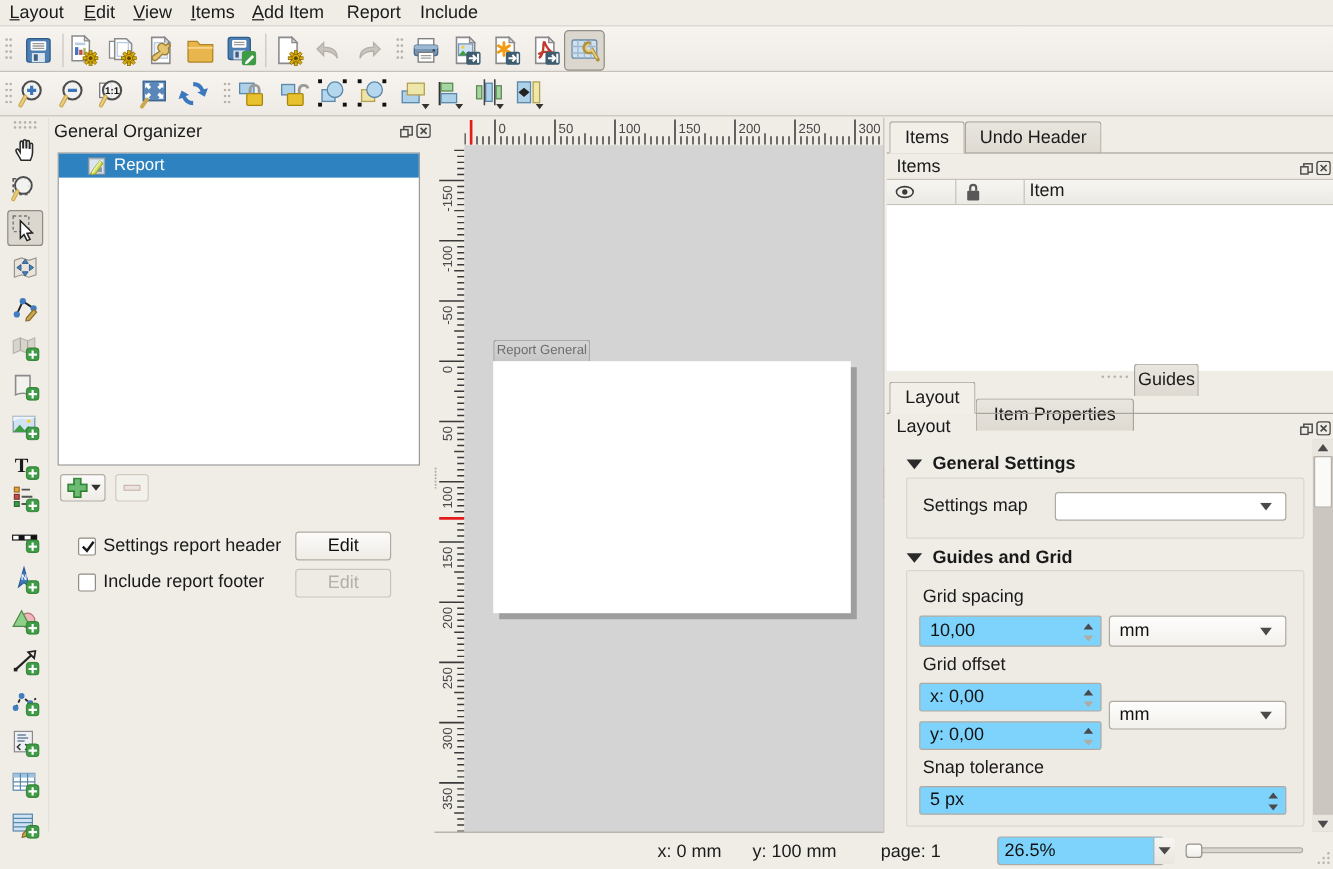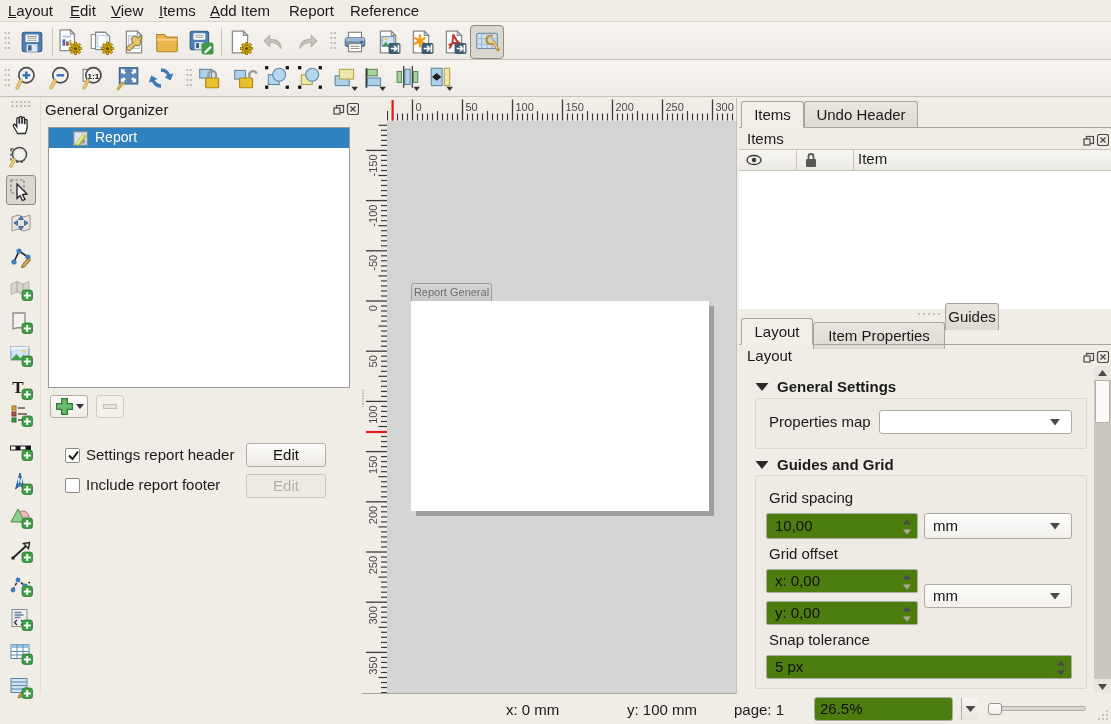--- a/index.html
+++ b/index.html
@@ -1,32 +1,32 @@
 <!DOCTYPE html>
 <html><head><meta charset="utf-8"><style>
 *{margin:0;padding:0;box-sizing:border-box}
 html,body{width:1111px;height:724px;overflow:hidden}
 body{font-family:"Liberation Sans",sans-serif;background:#f0ede7;position:relative;font-size:15px;color:#1a1a1a}
 .abs{position:absolute}
 .panel-title{font-size:15px;color:#111}
 .tab{position:absolute;border:1px solid #a9a49c;border-bottom:none;border-radius:3px 3px 0 0;text-align:center;font-size:15px;color:#1a1a1a;background:linear-gradient(#e9e6df,#dedad2)}
 .tab.active{background:#f2efe9;border-bottom:1px solid #f2efe9}
 .gbox{position:absolute;background:#eeebe5;border:1px solid #dbd7cf;border-radius:2px}
-.input{position:absolute;background:#4d7c0f;border:1px solid #aeaaa2;border-radius:2px;font-size:15px;color:#111}
+.input{position:absolute;background:#7dd3fc;border:1px solid #aeaaa2;border-radius:2px;font-size:15px;color:#111}
 .combo{position:absolute;background:linear-gradient(#fdfdfc,#f3f1ed);border:1px solid #aeaaa2;border-radius:3px;font-size:15px;color:#111}
 .btn{position:absolute;background:linear-gradient(#fcfbfa,#efece6);border:1px solid #b1ada5;border-radius:3px;text-align:center;font-size:15px;color:#111}
 .lbl{position:absolute;font-size:15px;color:#1a1a1a;white-space:nowrap}
 </style></head><body>
 <div class="lbl" style="left:8px;top:2px"><span style="text-decoration:underline">L</span>ayout</div>
 <div class="lbl" style="left:70px;top:2px"><span style="text-decoration:underline">E</span>dit</div>
 <div class="lbl" style="left:111px;top:2px"><span style="text-decoration:underline">V</span>iew</div>
 <div class="lbl" style="left:159px;top:2px"><span style="text-decoration:underline">I</span>tems</div>
 <div class="lbl" style="left:210px;top:2px"><span style="text-decoration:underline">A</span>dd Item</div>
 <div class="lbl" style="left:289px;top:2px">Report</div>
-<div class="lbl" style="left:350px;top:2px">Reference</div>
+<div class="lbl" style="left:350px;top:2px">Include</div>
 <div class="abs" style="left:0;top:21px;width:1111px;height:1px;background:#d9d5d0"></div>
 <div class="abs" style="left:0;top:22px;width:1111px;height:37px;background:linear-gradient(#f7f4ef,#eeebe6);z-index:-1"></div>
 <div class="abs" style="left:0;top:59px;width:1111px;height:1px;background:#c5c1bb"></div>
 <div class="abs" style="left:0;top:60px;width:1111px;height:36px;background:linear-gradient(#f7f4ef,#eeebe6);z-index:-1"></div>
 <div class="abs" style="left:0;top:96px;width:1111px;height:1px;background:#c5c1bb"></div>
 <svg style="position:absolute;left:4px;top:31px" width="7" height="22">
     <circle cx="1.5" cy="2" r="1.1" fill="#b7b3aa"></circle>
     <circle cx="4.9" cy="2" r="1.1" fill="#b7b3aa"></circle>
     <circle cx="1.5" cy="7" r="1.1" fill="#b7b3aa"></circle>
     <circle cx="4.9" cy="7" r="1.1" fill="#b7b3aa"></circle>
@@ -753,21 +753,21 @@
 <div class="lbl" style="left:858px;top:150px">Item</div>
 <div class="abs" style="left:739px;top:171px;width:372px;height:138px;background:#fff"></div>
 <svg class="abs" style="left:917px;top:312px" width="24" height="4">
     <circle cx="2" cy="2" r="1.1" fill="#b7b3aa"></circle>
     <circle cx="7" cy="2" r="1.1" fill="#b7b3aa"></circle>
     <circle cx="12" cy="2" r="1.1" fill="#b7b3aa"></circle>
     <circle cx="17" cy="2" r="1.1" fill="#b7b3aa"></circle>
     <circle cx="22" cy="2" r="1.1" fill="#b7b3aa"></circle>
   </svg>
 <div class="tab active" style="left:741px;top:318px;width:72px;height:27px;line-height:26px;z-index:2">Layout</div>
-<div class="tab" style="left:813px;top:322px;width:132px;height:27px;line-height:26px">Item Properties</div>
+<div class="tab" style="left:813px;top:332px;width:132px;height:27px;line-height:26px">Item Properties</div>
 <div class="tab" style="left:945px;top:303px;width:54px;height:27px;line-height:26px">Guides</div>
 <div class="abs" style="left:739px;top:344px;width:372px;height:1px;background:#a9a49c"></div>
 <div class="abs" style="left:742px;top:344px;width:70px;height:1px;background:#f2efe9"></div>
 <div class="lbl panel-title" style="left:747px;top:347px">Layout</div>
 <svg style="position:absolute;left:1083px;top:351px" width="26" height="12">
     <rect x="3.5" y="2.5" width="7" height="7" fill="none" stroke="#4a4a4a" stroke-width="1.2"></rect>
     <rect x="1" y="5" width="6" height="6" fill="#efece6" stroke="#4a4a4a" stroke-width="1.2"></rect>
     <rect x="14.5" y="0.5" width="11" height="11" rx="2" fill="none" stroke="#4a4a4a" stroke-width="1.2"></rect>
     <path d="M17.5 3.5 l5 5 M22.5 3.5 l-5 5" stroke="#4a4a4a" stroke-width="1.4"></path>
   </svg>
@@ -779,21 +779,21 @@
   </svg>
 <svg class="abs" style="left:1098px;top:683px" width="9" height="7">
     <path d="M4.5 7 L9 1 H0 Z" fill="#4a4a4a"></path>
   </svg>
 <div class="abs" style="left:1095px;top:380px;width:15px;height:43px;background:#fafaf8;border:1px solid #b5b1a9;border-radius:2px"></div>
 <svg class="abs" style="left:755px;top:382px" width="14" height="10">
     <path d="M0.5 1 h13 l-6.5 8z" fill="#2a2a2a"></path>
   </svg>
 <div class="lbl" style="left:777px;top:378px;font-weight:bold">General Settings</div>
 <div class="gbox" style="left:755px;top:398px;width:332px;height:51px"></div>
-<div class="lbl" style="left:769px;top:413px">Properties map</div>
+<div class="lbl" style="left:769px;top:413px">Settings map</div>
 <div class="combo" style="left:879px;top:410px;width:193px;height:24px;background:#fff">
     <svg width="10" height="7" style="position:absolute;right:11px;top:50%;margin-top:-3px">
       <path d="M0 0 h10 l-5 6.5 z" fill="#4a4a4a"></path>
     </svg>
   </div>
 <svg class="abs" style="left:755px;top:460px" width="14" height="10">
     <path d="M0.5 1 h13 l-6.5 8z" fill="#2a2a2a"></path>
   </svg>
 <div class="lbl" style="left:777px;top:456px;font-weight:bold">Guides and Grid</div>
 <div class="gbox" style="left:755px;top:475px;width:332px;height:214px"></div>
@@ -815,24 +815,24 @@
     </svg></div>
 <div class="input" style="left:766px;top:601px;width:152px;height:24px;line-height:22px;padding-left:8px">y: 0,00<svg style="position:absolute;right:4px;top:0" width="12" height="24">
       <path d="M6 4.5 l4 5 h-8 z" fill="#4a4a4a"></path>
       <path d="M6 19.5 l4 -5 h-8 z" fill="#b0aca4"></path>
     </svg></div>
 <div class="lbl" style="left:769px;top:631px">Snap tolerance</div>
 <div class="input" style="left:766px;top:655px;width:306px;height:24px;line-height:22px;padding-left:8px">5 px<svg style="position:absolute;right:4px;top:0" width="12" height="24">
       <path d="M6 4.5 l4 5 h-8 z" fill="#4a4a4a"></path>
       <path d="M6 19.5 l4 -5 h-8 z" fill="#4a4a4a"></path>
     </svg></div>
-<div class="lbl" style="left:506px;top:701px">x: 0 mm</div>
+<div class="lbl" style="left:548px;top:701px">x: 0 mm</div>
 <div class="lbl" style="left:627px;top:701px">y: 100 mm</div>
 <div class="lbl" style="left:734px;top:701px">page: 1</div>
-<div class="input" style="left:814px;top:697px;width:139px;height:24px;line-height:22px;padding-left:5px;border-radius:3px">26.5%</div>
+<div class="input" style="left:831px;top:697px;width:139px;height:24px;line-height:22px;padding-left:5px;border-radius:3px">26.5%</div>
 <div class="abs" style="left:961px;top:698px;width:18px;height:22px;background:linear-gradient(#f7f5f1,#e9e6df);border-left:1px solid #b1ada5;border-radius:0 3px 3px 0"></div>
 <svg class="abs" style="left:965px;top:705px" width="11" height="8">
     <path d="M0.5 1 h10 l-5 6z" fill="#4a4a4a"></path>
   </svg>
 <div class="abs" style="left:991px;top:706px;width:95px;height:5px;background:#dad7d2;border:1px solid #b1ada6;border-radius:2.5px"></div>
 <div class="abs" style="left:988px;top:703px;width:14px;height:12px;background:linear-gradient(#fdfdfc,#f1efeb);border:1px solid #989388;border-radius:3px"></div>
 <svg class="abs" style="left:1096px;top:709px" width="14" height="14">
     <circle cx="11" cy="2" r="1" fill="#b7b3aa"></circle>
     <circle cx="7" cy="6" r="1" fill="#b7b3aa"></circle>
     <circle cx="11" cy="6" r="1" fill="#b7b3aa"></circle>

